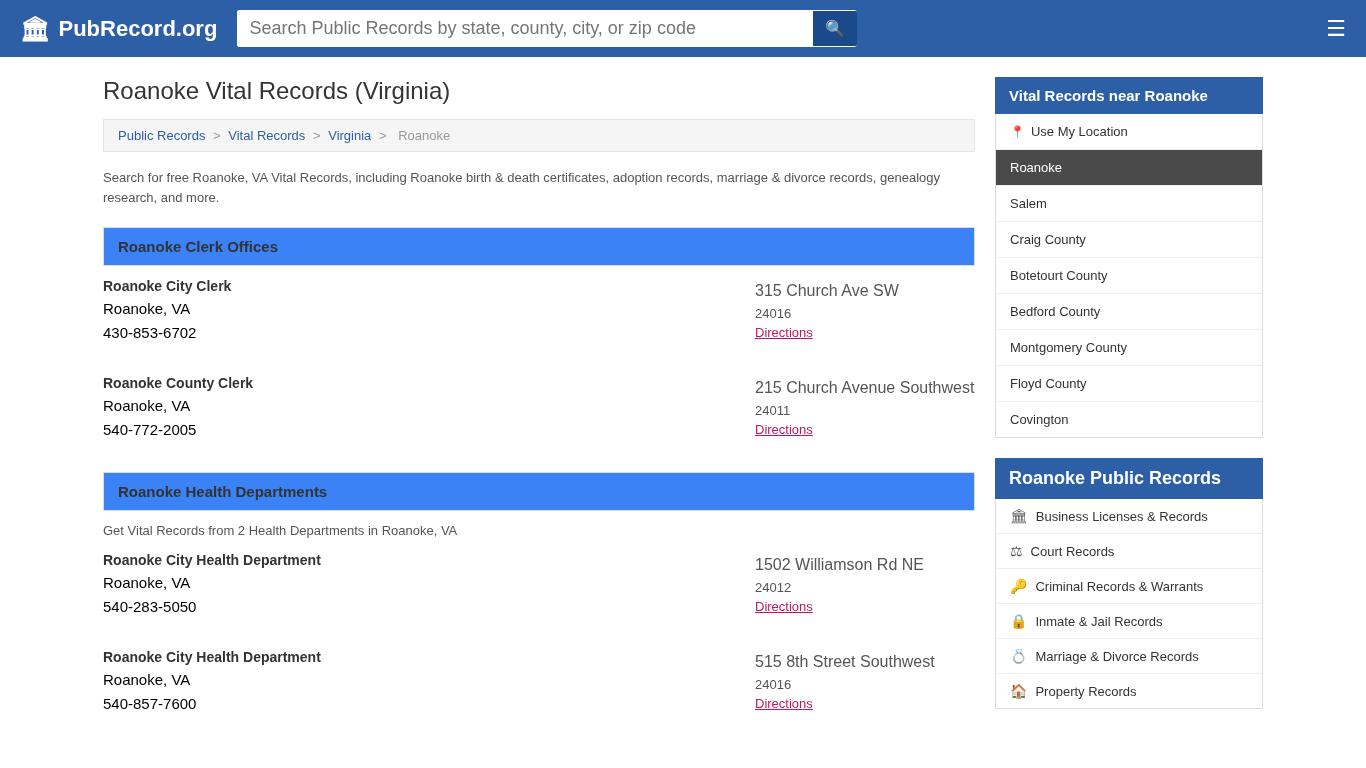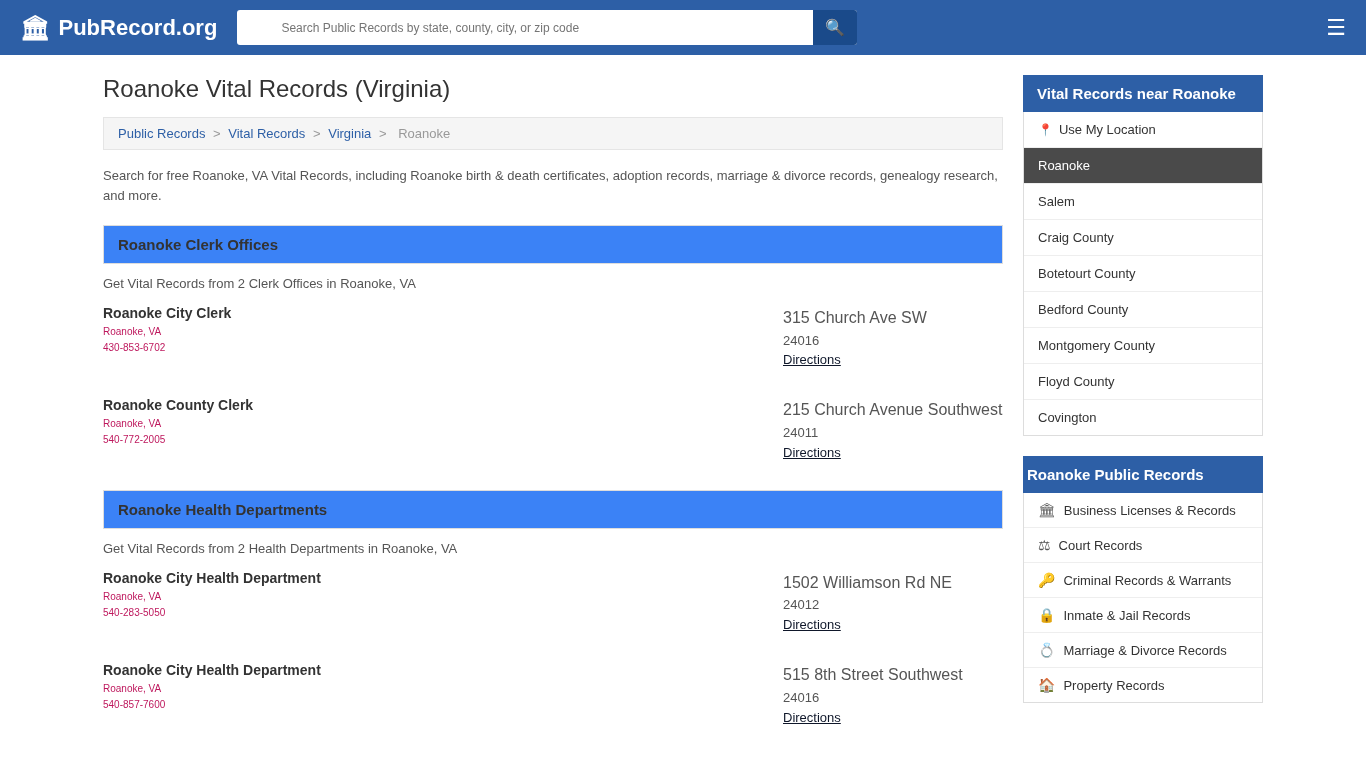--- a/index.html
+++ b/index.html
@@ -33,23 +33,22 @@
       align-items: center;
       background: #fff;
       border-radius: 3px;
       overflow: hidden;
     }
     .search-bar input {
       flex: 1;
       padding: 8px 12px;
       border: none;
       outline: none;
-      font-size: 12px;
-      color: #555;
-      margin-left: 32px;
+      font-size: 18px;
+      color: #555;
     }
     .search-bar button {
       background: #1a4a8a;
       border: none;
       padding: 8px 12px;
       cursor: pointer;
       color: #fff;
       font-size: 16px;
     }
     .header-menu {
@@ -64,21 +63,21 @@
       max-width: 1200px;
       margin: 0 auto;
       padding: 20px;
       display: flex;
       gap: 20px;
     }
     .main-content {
       flex: 1;
     }
     .sidebar {
-      width: 240px;
+      width: 268px;
       flex-shrink: 0;
     }
 
     
     .page-title {
       font-size: 24px;
       font-weight: normal;
       color: #333;
       margin-bottom: 14px;
     }
@@ -135,40 +134,40 @@
       padding-bottom: 10px;
     }
     .office-left .office-name {
       font-weight: bold;
       font-size: 14px;
       color: #333;
       margin-bottom: 3px;
     }
     .office-left .office-address,
     .office-left .office-phone {
-      font-size: 10px;
-      color: #be185d;
+      font-size: 15px;
+      color: #000000;
       line-height: 1.6;
     }
     .office-right {
       text-align: left;
       min-width: 220px;
     }
     .office-right .office-street {
       font-size: 16px;
       color: #555;
       line-height: 1.6;
     }
     .office-right .office-zip {
       font-size: 13px;
       color: #555;
       line-height: 1.6;
     }
     .office-right .directions-link {
-      color: #0f172a;
+      color: #be185d;
       text-decoration: underline;
       font-size: 13px;
       cursor: pointer;
     }
 
     
     .sidebar-section-title {
       background: #2d5fa6;
       color: #fff;
       padding: 10px 14px;
@@ -199,22 +198,22 @@
       color: #fff;
     }
     .sidebar-item .loc-icon {
       font-size: 12px;
     }
 
     
     .sidebar-public-title {
       background: #2d5fa6;
       color: #fff;
-      padding: 10px 4px;
-      font-size: 15px;
+      padding: 10px 14px;
+      font-size: 18px;
       font-weight: bold;
       margin-bottom: 0;
     }
     .sidebar-public-list {
       border: 1px solid #ddd;
       border-top: none;
     }
     .sidebar-public-item {
       padding: 9px 14px;
       font-size: 13px;
@@ -266,21 +265,20 @@
       <a href="#">Vital Records</a>
       <span> &gt; </span>
       <a href="#">Virginia</a>
       <span> &gt; </span>
       <span>Roanoke</span>
     </div>
 
     <p class="description">Search for free Roanoke, VA Vital Records, including Roanoke birth &amp; death certificates, adoption records, marriage &amp; divorce records, genealogy research, and more.</p>
 
     <div class="section-header">Roanoke Clerk Offices</div>
-    <p class="sub-description">Get Vital Records from 2 Clerk Offices in Roanoke, VA</p>
 
     <div class="office-entry">
       <div class="office-left">
         <div class="office-name">Roanoke City Clerk</div>
         <div class="office-address">Roanoke, VA</div>
         <div class="office-phone">430-853-6702</div>
       </div>
       <div class="office-right">
         <div class="office-street">315 Church Ave SW</div>
         <div class="office-zip">24016</div>

